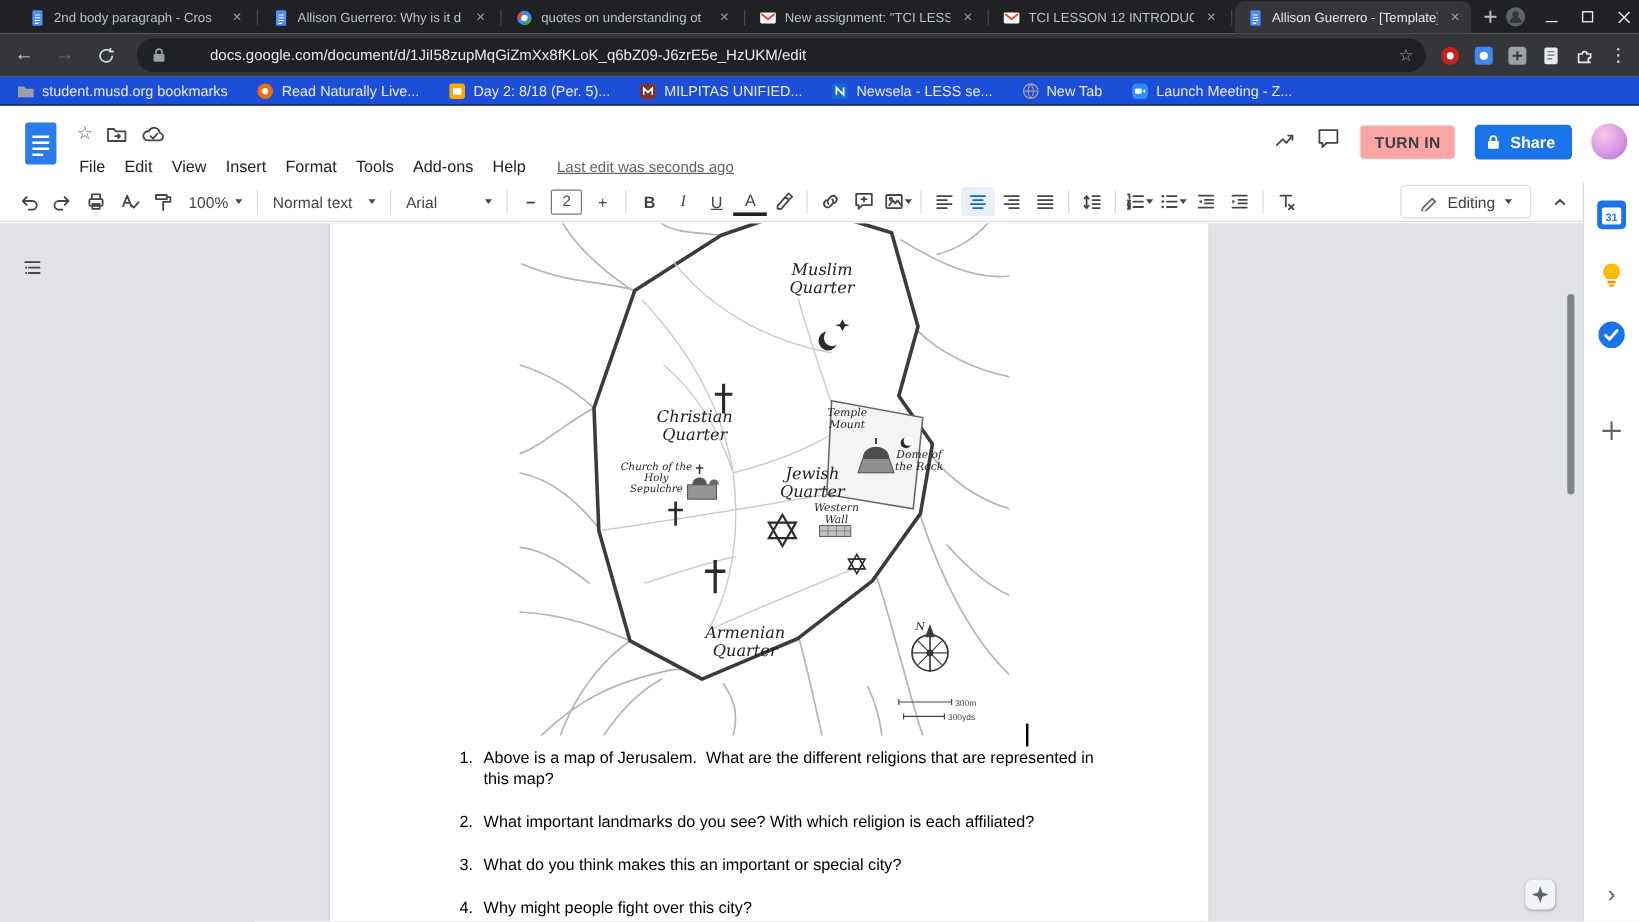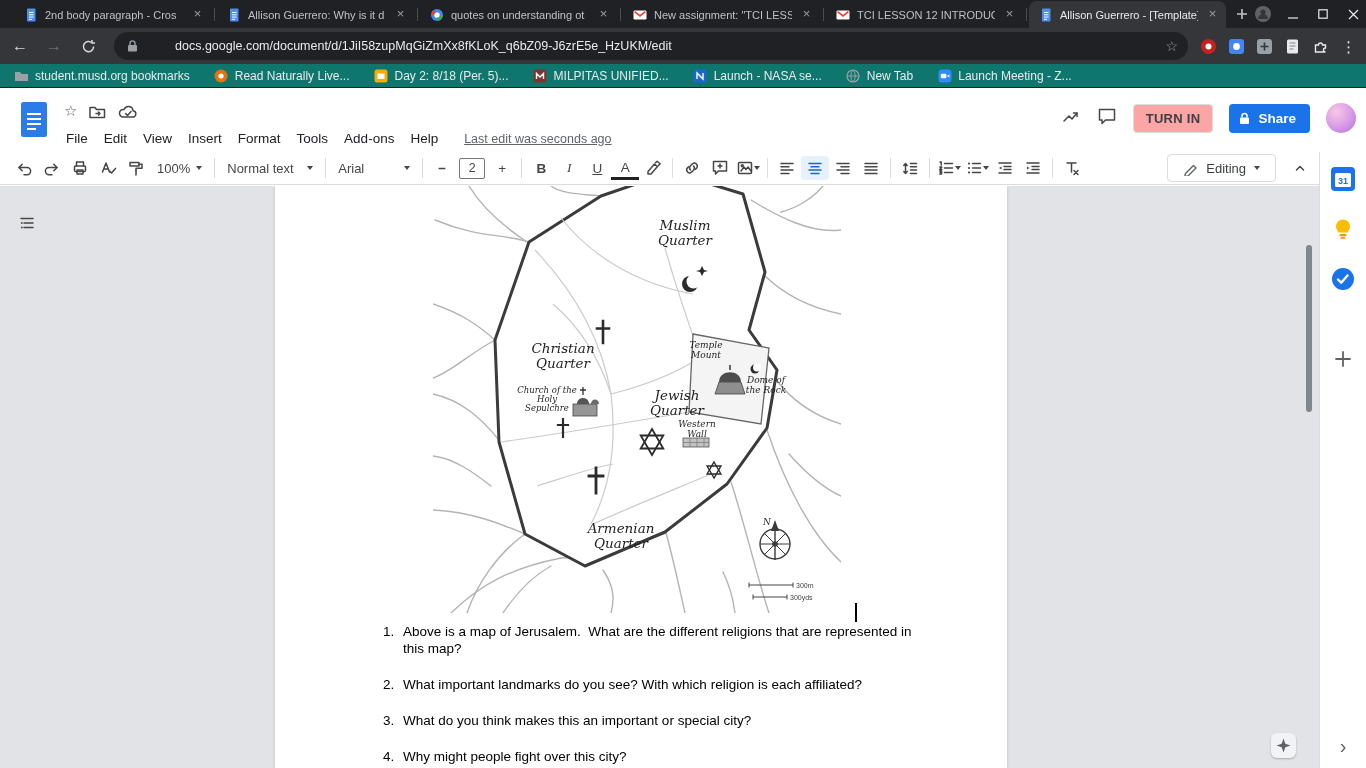--- a/index.html
+++ b/index.html
@@ -27,21 +27,21 @@
           display:flex;align-items:center;}
   .navbtn{width:28px;height:28px;display:flex;align-items:center;justify-content:center;
           font-size:16px;color:#d5d8dc;margin-left:6px;}
   .navbtn.disabled{color:#6e7175;}
   #omnibox{display:flex;align-items:center;height:28px;background:#202124;border-radius:14px;
            margin-left:12px;flex:1;max-width:1086px;padding:0 10px 0 12px;gap:27px;}
   #omnibox .url{flex:1;color:#e8eaed;font-size:12.5px;white-space:nowrap;overflow:hidden;}
   #extarea{display:flex;align-items:center;gap:11px;margin:0 10px 0 12px;}
 
   
-  #bmrow{position:absolute;left:0;top:64px;width:1366px;height:24px;background:#0f766e;
+  #bmrow{position:absolute;left:0;top:64px;width:1366px;height:24px;background:#1d4ed8;
          border-bottom:1px solid #1c1d1f;display:flex;align-items:center;gap:24px;padding-left:14px;box-sizing:border-box;}
   .bm{display:flex;align-items:center;gap:6px;color:#e8eaed;font-size:12px;white-space:nowrap;}
   .bmfav{width:15px;height:15px;display:flex;align-items:center;justify-content:center;}
 
   
   #dheader{position:absolute;left:0;top:89px;width:1366px;height:63px;background:#fff;}
   #docs-logo{position:absolute;left:20px;top:12px;}
   #title-row{position:absolute;left:64px;top:13px;display:flex;align-items:center;gap:12px;}
   #doc-title{font-size:17.5px;color:#202124;white-space:nowrap;}
   .t-ico{color:#5f6368;font-size:15px;display:flex;align-items:center;}
@@ -300,21 +300,21 @@
       </span>
     <span>MILPITAS UNIFIED...</span>
   </div>
   <div class="bm">
     <span class="bmfav">
         <svg width="14" height="14">
           <rect x="0.5" y="0.5" width="13" height="13" rx="2.5" fill="#1967d2"></rect>
           <path d="M4,10 V4 L10,10 V4" stroke="#fff" stroke-width="1.4" fill="none"></path>
         </svg>
       </span>
-    <span>Launch - NASA se...</span>
+    <span>Newsela - LESS se...</span>
   </div>
   <div class="bm">
     <span class="bmfav">
         <svg width="14" height="14">
           <circle cx="7" cy="7" r="6" fill="none" stroke="#9aa0a6" stroke-width="1.2"></circle>
           <path d="M1,7 h12 M7,1 a9,9 0 0 1 0,12 M7,1 a9,9 0 0 0 0,12" fill="none" stroke="#9aa0a6" stroke-width="1"></path>
         </svg>
       </span>
     <span>New Tab</span>
   </div>
@@ -671,21 +671,21 @@
 
         <g>
           <path d="M316,399 H360 M316,396.5 V401.5 M360,396.5 V401.5" stroke="#444" stroke-width="1" fill="none"></path>
           <text x="363" y="402" font-size="7" fill="#444">300m</text>
           <path d="M320,411 H354 M320,408.5 V413.5 M354,408.5 V413.5" stroke="#444" stroke-width="1" fill="none"></path>
           <text x="357" y="414" font-size="7" fill="#444">300yds</text>
         </g>
       </svg>
 
       <div class="mlabel" style="left:214px;top:32px;width:76px;font-size:13.5px">Muslim Quarter</div>
-      <div class="mlabel" style="left:92px;top:155px;width:76px;font-size:13.5px">Christian Quarter</div>
+      <div class="mlabel" style="left:108px;top:155px;width:76px;font-size:13.5px">Christian Quarter</div>
       <div class="mlabel" style="left:204px;top:202px;width:80px;font-size:13.5px">Jewish Quarter</div>
       <div class="mlabel" style="left:148px;top:335px;width:80px;font-size:13.5px">Armenian Quarter</div>
       <div class="mlabel" style="left:246px;top:155px;width:54px;font-size:9px">Temple Mount</div>
       <div class="mlabel" style="left:306px;top:190px;width:54px;font-size:9px">Dome of the Rock</div>
       <div class="mlabel" style="left:84px;top:200px;width:60px;font-size:8.5px">Church of the Holy Sepulchre</div>
       <div class="mlabel" style="left:236px;top:234px;width:56px;font-size:9px">Western Wall</div>
     </div>
 
     <div id="caret"></div>
 

